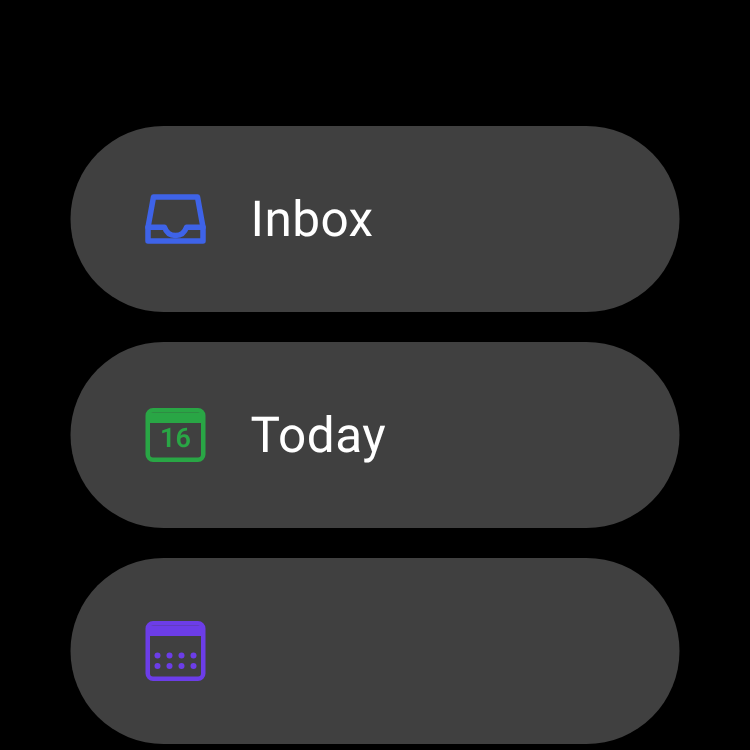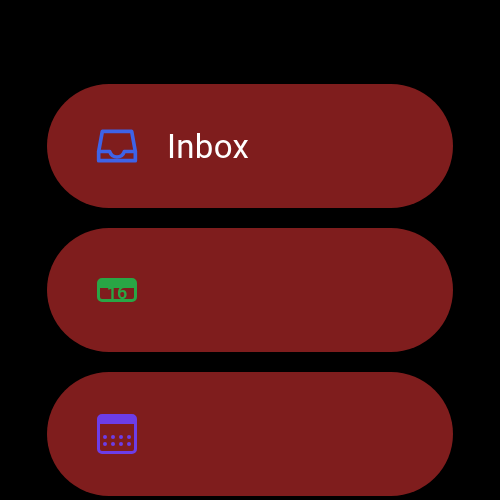--- a/index.html
+++ b/index.html
@@ -15,21 +15,21 @@
       overflow: hidden;
       display: flex;
       flex-direction: column;
       align-items: center;
       padding-top: 84px;
       gap: 20px;
     }
     .menu-item {
       width: 406px;
       height: 124px;
-      background: #7f1d1d;
+      background: #404040;
       border-radius: 62px;
       display: flex;
       align-items: center;
       padding-left: 48px;
       gap: 28px;
       cursor: pointer;
     }
     .icon {
       width: 44px;
       height: 44px;
@@ -38,21 +38,21 @@
       justify-content: center;
     }
     .label {
       color: #fff;
       font-size: 33px;
       font-weight: 400;
       letter-spacing: 0.3px;
     }
     .calendar-icon {
       width: 40px;
-      height: 24px;
+      height: 36px;
       border: 3px solid #29a645;
       border-radius: 5px;
       display: flex;
       align-items: center;
       justify-content: center;
       position: relative;
     }
     .calendar-icon::before {
       content: '';
       position: absolute;
@@ -113,20 +113,21 @@
   </span>
   <span class="label">Inbox</span>
 </div>
 
 <div class="menu-item">
   <span class="icon">
     <span class="calendar-icon">
       <span class="calendar-num">16</span>
     </span>
   </span>
+  <span class="label">Today</span>
 </div>
 
 <div class="menu-item">
   <span class="icon">
     <span class="upcoming-icon">
       <span class="dot-row">
           <span class="dot"></span>
           <span class="dot"></span>
           <span class="dot"></span>
           <span class="dot"></span>

